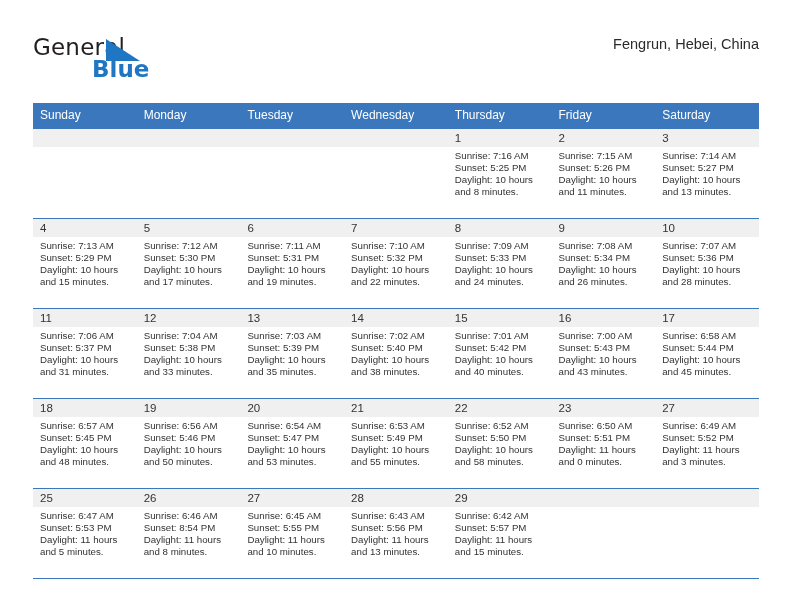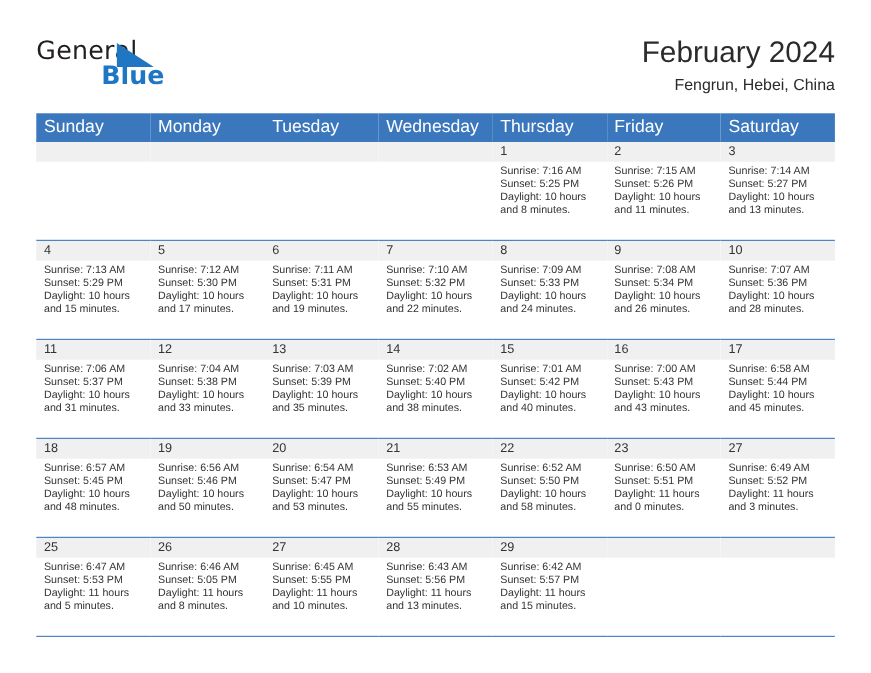--- a/index.html
+++ b/index.html
@@ -52,21 +52,21 @@
   
   .cal{
     position:absolute;left:33px;top:103px;width:726px;
     border-collapse:collapse;table-layout:fixed;
   }
   .cal col{width:103.71px;}
 
   .cal thead th{
     background:#3b77bd;
     color:#ffffff;
-    font-size:16px;
+    font-size:12px;
     font-weight:400;
     text-align:left;
     padding:6px 0 6px 7px;
     height:21px;
     box-sizing:border-box;
     line-height:13px;
   }
 
   .cal tbody td{
     vertical-align:top;
@@ -108,21 +108,20 @@
       <span class="brand-general">General</span>
       <span class="brand-tri">
         <svg width="34" height="22" viewBox="0 0 34 22" xmlns="http://www.w3.org/2000/svg">
           <polygon points="0,22 0,0 34,22" fill="#1f77c4"></polygon>
         </svg>
       </span>
       <span class="brand-blue">Blue</span>
     </div>
 
     <div class="titles">
-      <div class="month-title">February 2024</div>
       <div class="location">Fengrun, Hebei, China</div>
     </div>
 
   </div>
 
   <table class="cal">
     <colgroup>
       <col>
         <col>
         <col>
@@ -410,21 +409,21 @@
               <div>Sunrise: 6:47 AM</div>
               <div>Sunset: 5:53 PM</div>
               <div>Daylight: 11 hours</div>
               <div>and 5 minutes.</div>
             </div>
           </td>
           <td>
             <div class="daynum-band">26</div>
             <div class="cell-body">
               <div>Sunrise: 6:46 AM</div>
-              <div>Sunset: 5:05 PM</div>
+              <div>Sunset: 8:54 PM</div>
               <div>Daylight: 11 hours</div>
               <div>and 8 minutes.</div>
             </div>
           </td>
           <td>
             <div class="daynum-band">27</div>
             <div class="cell-body">
               <div>Sunrise: 6:45 AM</div>
               <div>Sunset: 5:55 PM</div>
               <div>Daylight: 11 hours</div>

